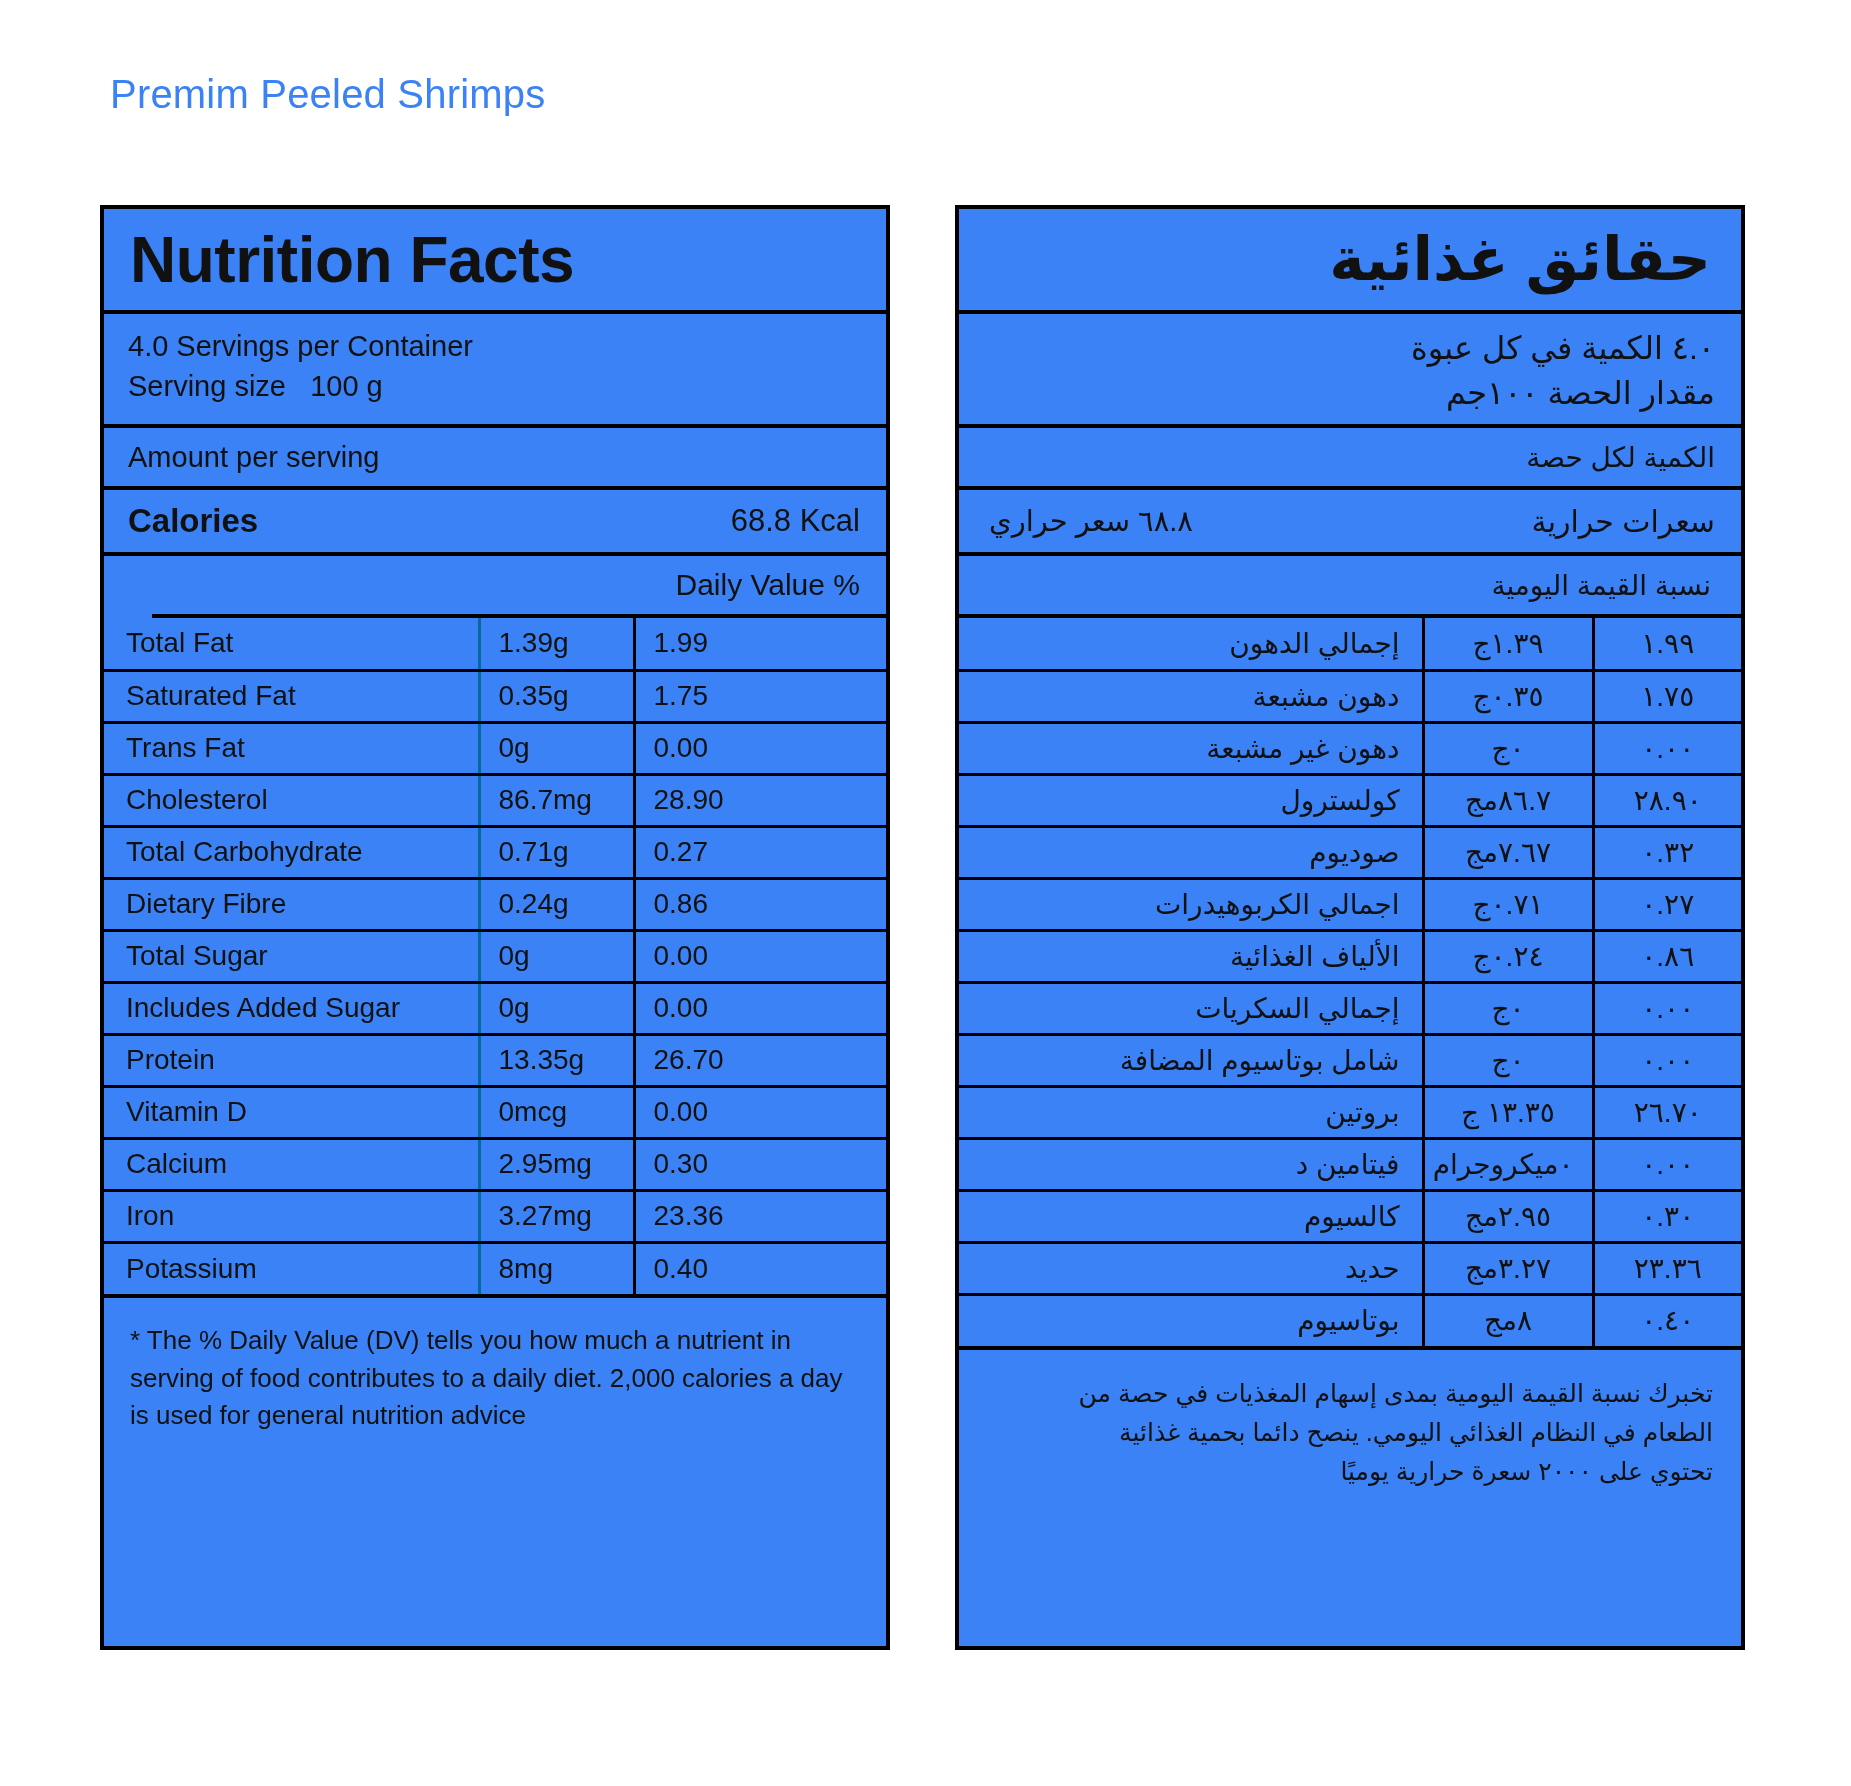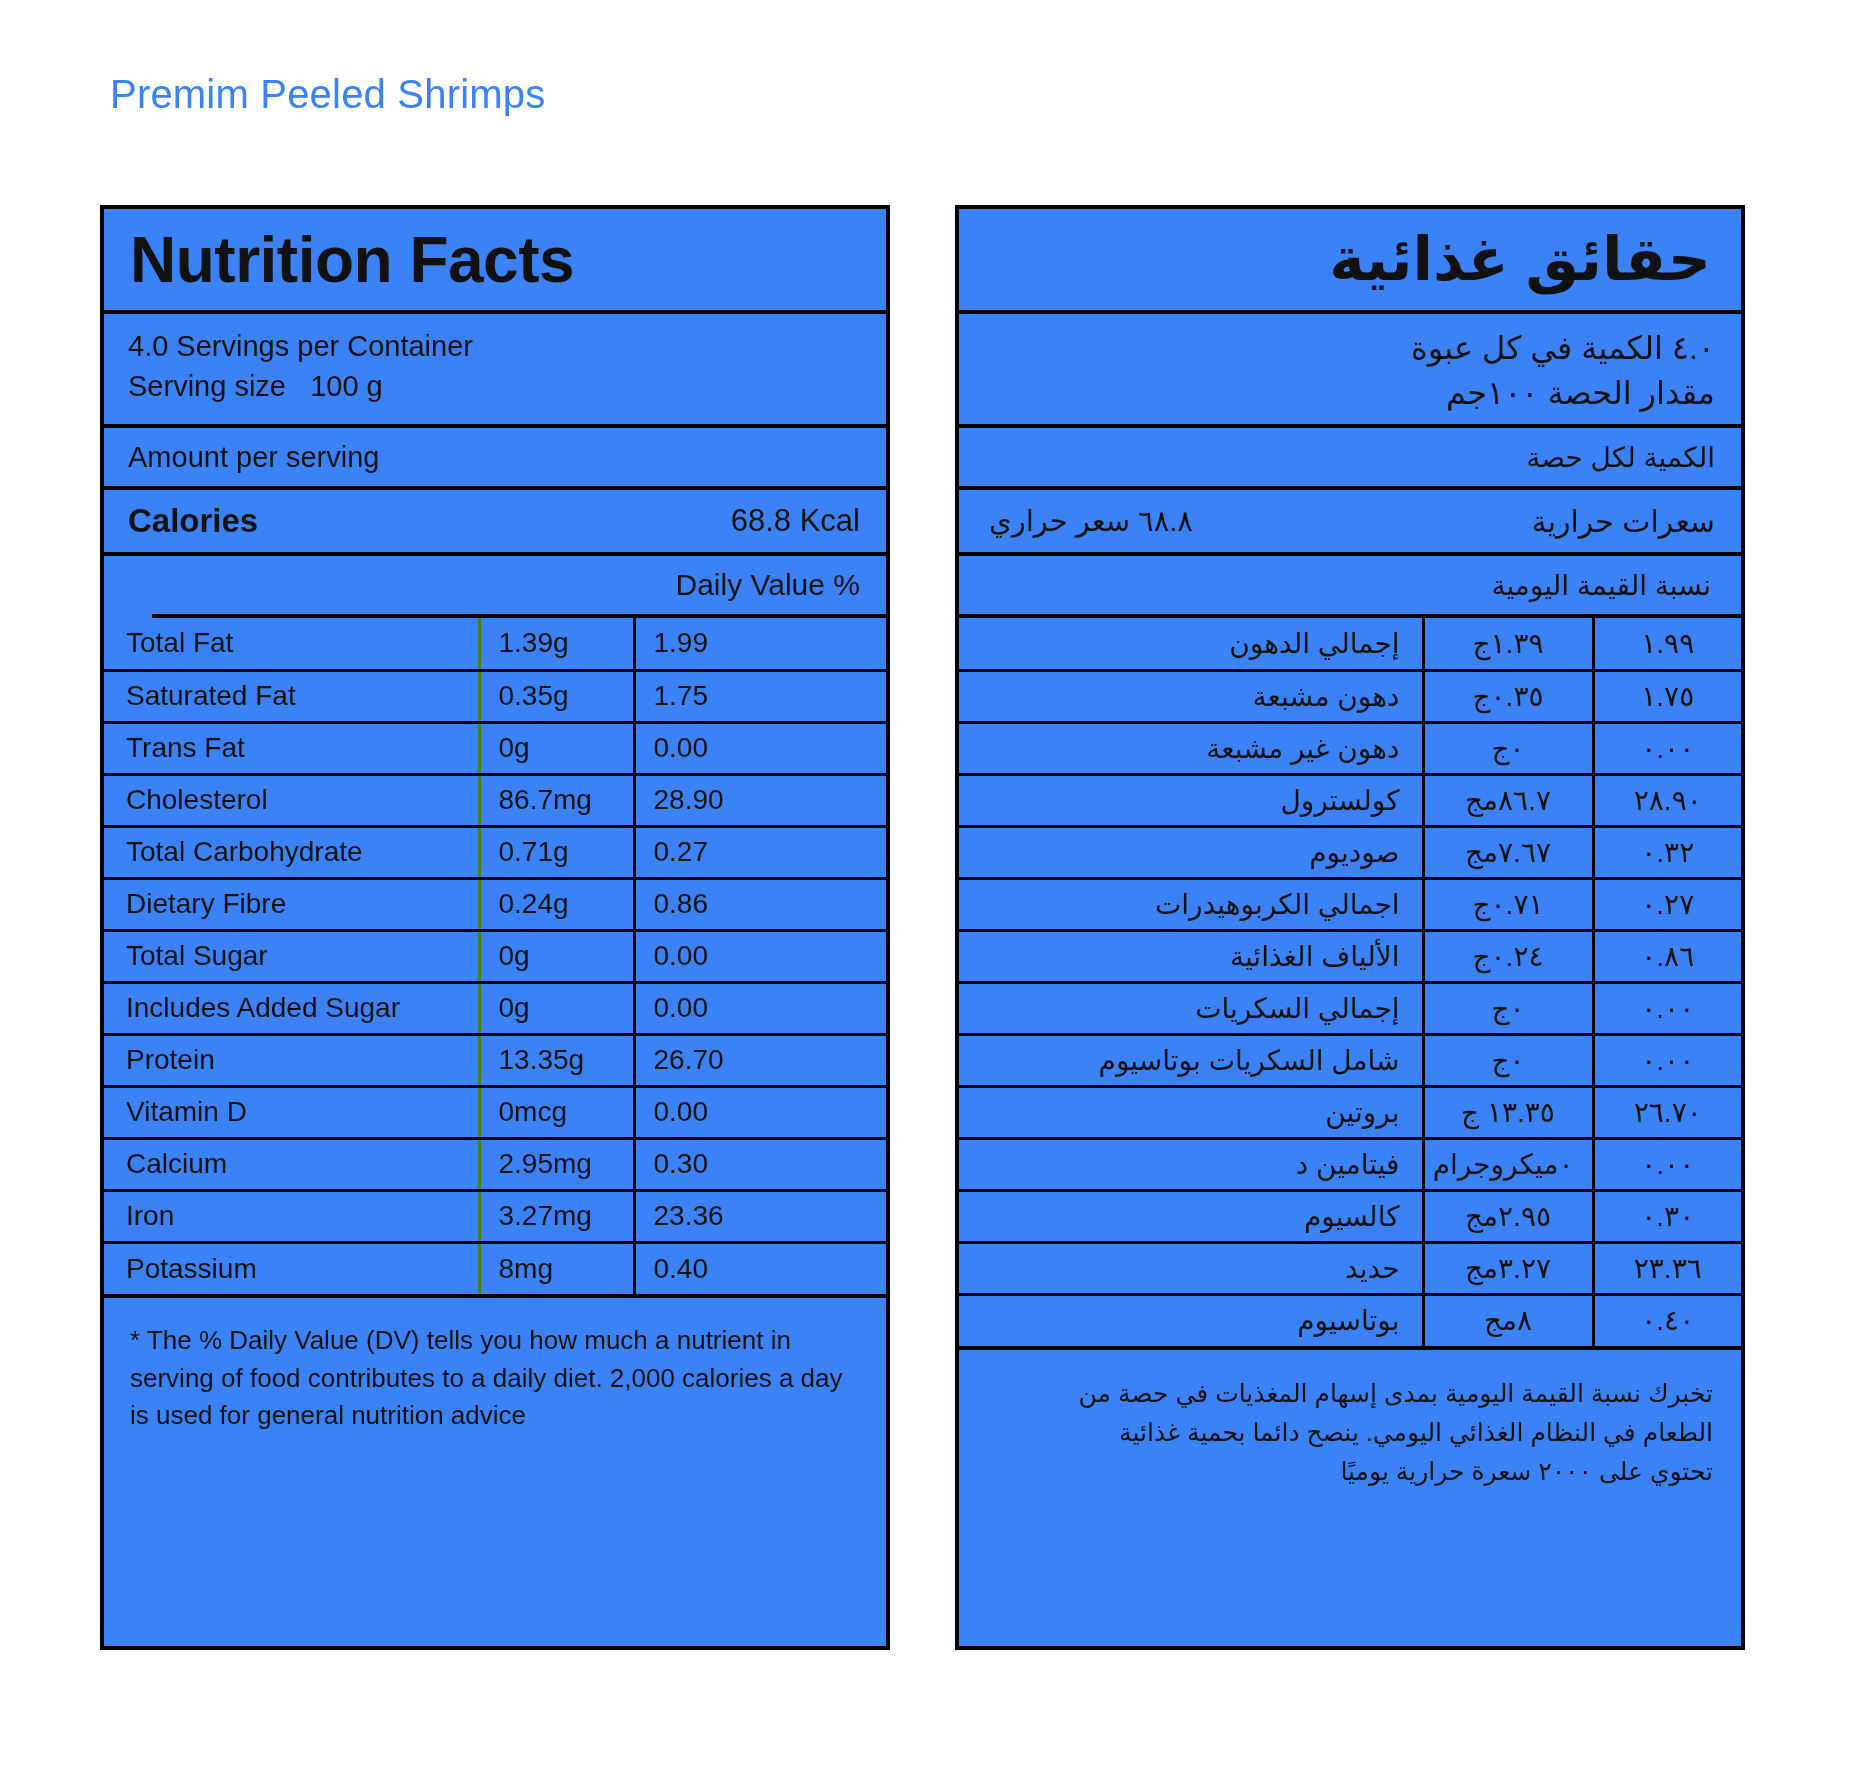--- a/index.html
+++ b/index.html
@@ -170,21 +170,21 @@
   }
   table.nut td {
     border-bottom: 3px solid #000;
     height: 52px;
     font-size: 28px;
     padding: 0 18px;
     vertical-align: middle;
     box-sizing: border-box;
   }
   
-  .nut-en td.c-name  { width: 375px; border-right: 3px solid #4d7c0f; padding-left: 22px;}
+  .nut-en td.c-name  { width: 375px; border-right: 3px solid #0369a1; padding-left: 22px;}
   .nut-en td.c-amt   { width: 155px; border-right: 3px solid #000; }
   .nut-en td.c-dv    { width: 252px; }
 
   
   .nut-ar { direction: rtl; }
   .nut-ar td.c-dv   { width: 148px; border-left: 3px solid #000; text-align: center; }
   .nut-ar td.c-amt  { width: 170px; border-left: 3px solid #000; text-align: center; }
   .nut-ar td.c-name { width: 464px; text-align: right; padding-right: 22px; }
 
   tr.last-row td { border-bottom: none; }
@@ -374,21 +374,21 @@
             <td class="c-name">الألياف الغذائية</td>
           </tr>
           <tr>
             <td class="c-dv">٠.٠٠</td>
             <td class="c-amt">٠ج</td>
             <td class="c-name">إجمالي السكريات</td>
           </tr>
           <tr>
             <td class="c-dv">٠.٠٠</td>
             <td class="c-amt">٠ج</td>
-            <td class="c-name">شامل السكريات بوتاسيوم</td>
+            <td class="c-name">شامل بوتاسيوم المضافة</td>
           </tr>
           <tr>
             <td class="c-dv">٢٦.٧٠</td>
             <td class="c-amt">١٣.٣٥ ج</td>
             <td class="c-name">بروتين</td>
           </tr>
           <tr>
             <td class="c-dv">٠.٠٠</td>
             <td class="c-amt">٠ميكروجرام</td>
             <td class="c-name">فيتامين د</td>

